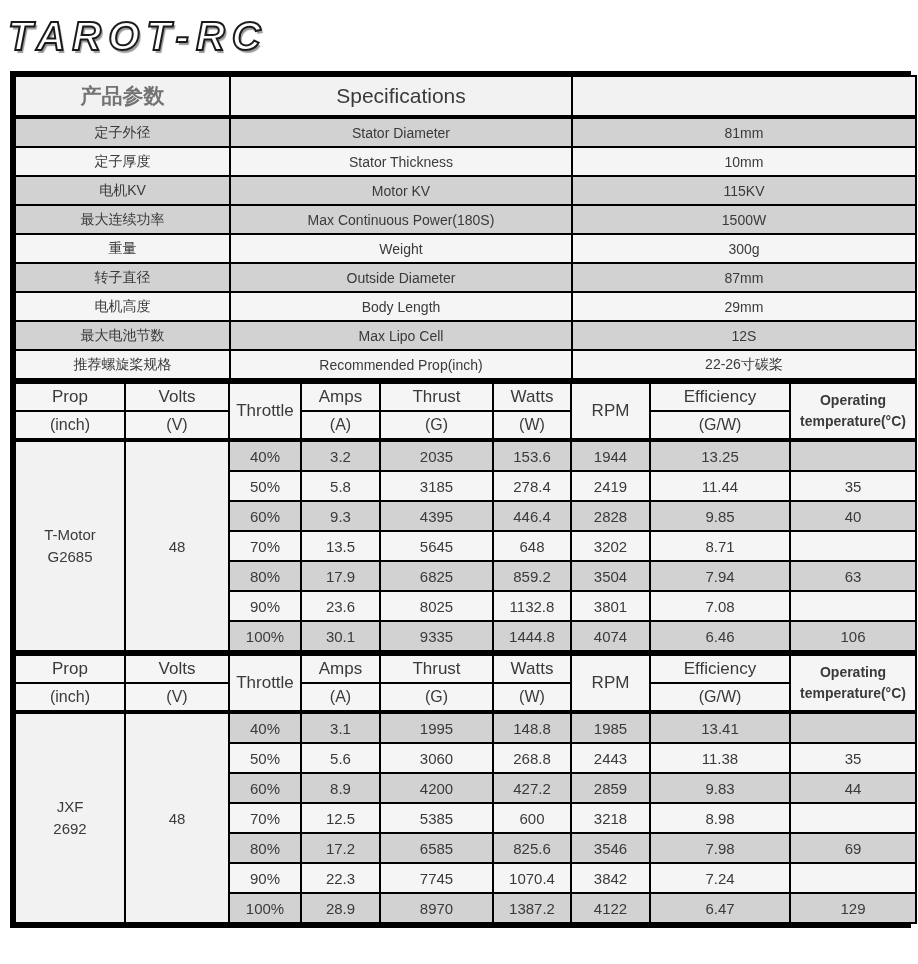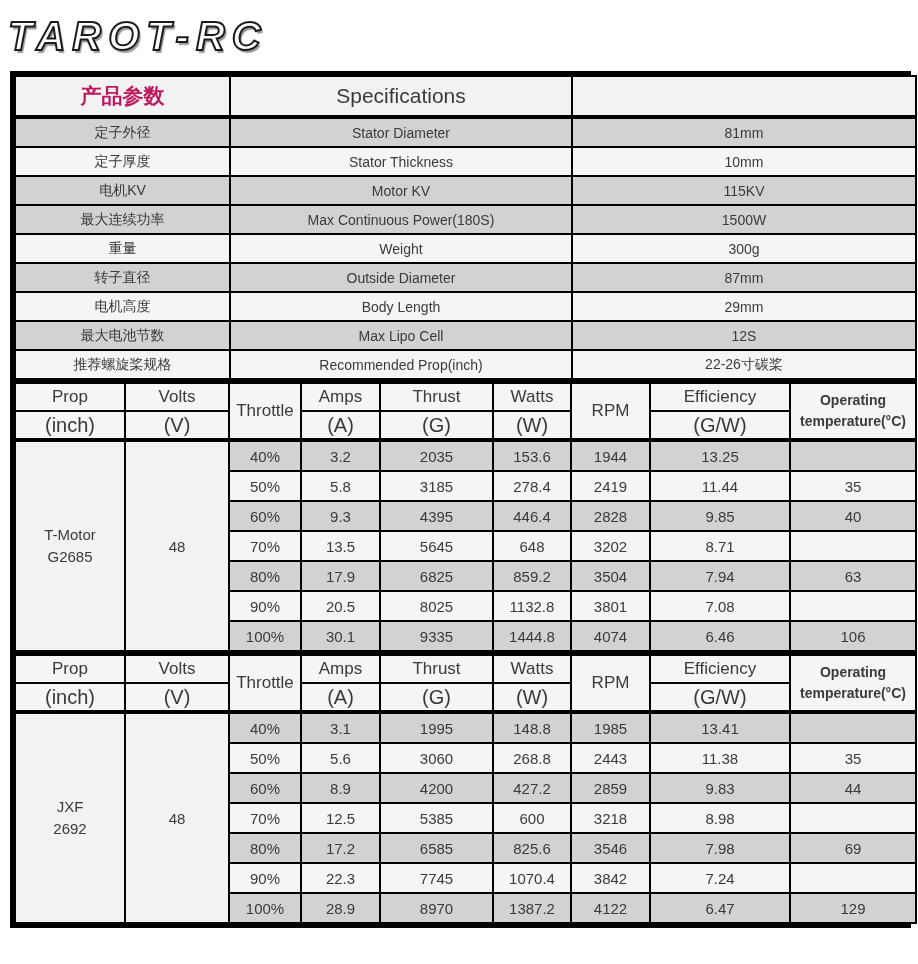--- a/index.html
+++ b/index.html
@@ -44,34 +44,34 @@
     overflow:hidden;
     font-weight:normal;
     color:#3a3a3a;
   }
   
   .spec thead th{
     height:38px;
     background:#f2f2f2;
     font-size:21px;
   }
-  .spec thead th.cn{font-weight:bold;color:#be185d;}
+  .spec thead th.cn{font-weight:bold;color:#737373;}
   .spec tbody td{
     height:27px;
     font-size:14px;
   }
   .spec tbody tr:first-child td{border-top:4px solid #000;}
   
   .perf thead th{
     height:26px;
     background:#f5f5f5;
     font-size:17px;
   }
   .perf thead tr:first-child th{border-top:4px solid #000;}
-  .perf thead th.unit{font-size:20px;}
+  .perf thead th.unit{font-size:16px;}
   .perf thead th.temp-h{font-size:14px;line-height:1.5;font-weight:bold;}
   .perf tbody td{
     height:28px;
     font-size:15px;
   }
   .perf tbody tr:first-child td{border-top:4px solid #000;}
   tr.shade td{background:#d2d2d2;}
   tr.light td{background:#f5f5f5;}
   .perf tbody td.span-cell{background:#f2f2f2;font-size:15px;}
   .perf tbody td.motor-cell div{line-height:1.45;}
@@ -229,21 +229,21 @@
           <td>80%</td>
           <td>17.9</td>
           <td>6825</td>
           <td>859.2</td>
           <td>3504</td>
           <td>7.94</td>
           <td>63</td>
         </tr>
         <tr class="light">
           <td>90%</td>
-          <td>20.5</td>
+          <td>23.6</td>
           <td>8025</td>
           <td>1132.8</td>
           <td>3801</td>
           <td>7.08</td>
           <td></td>
         </tr>
         <tr class="shade">
           <td>100%</td>
           <td>30.1</td>
           <td>9335</td>

